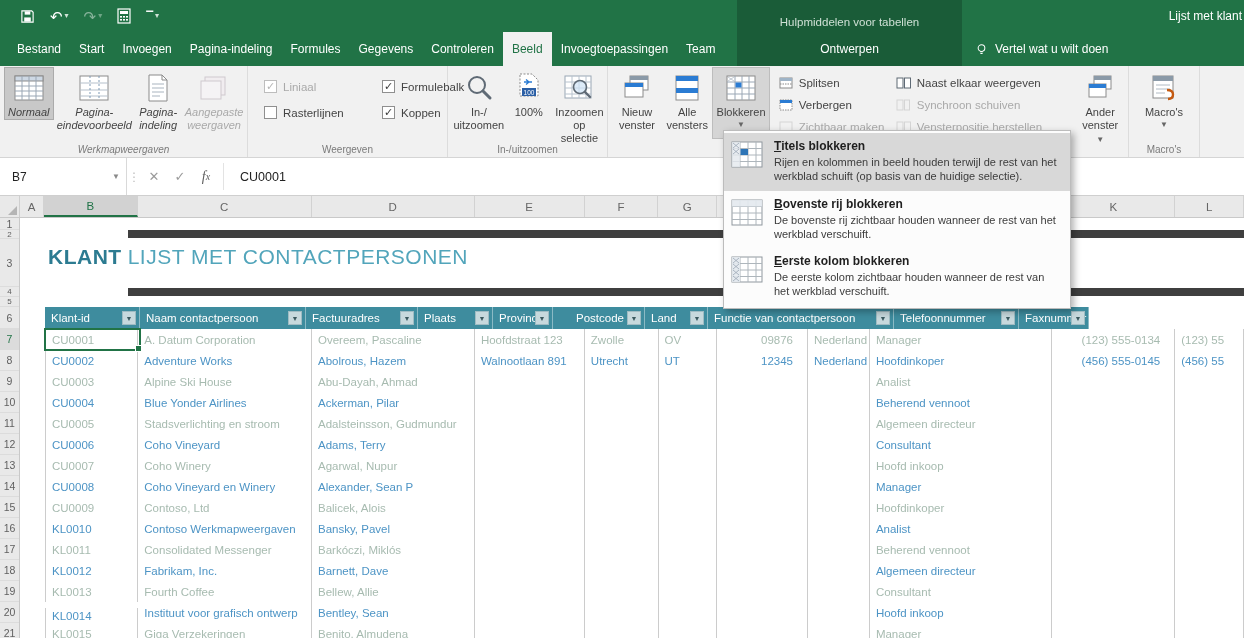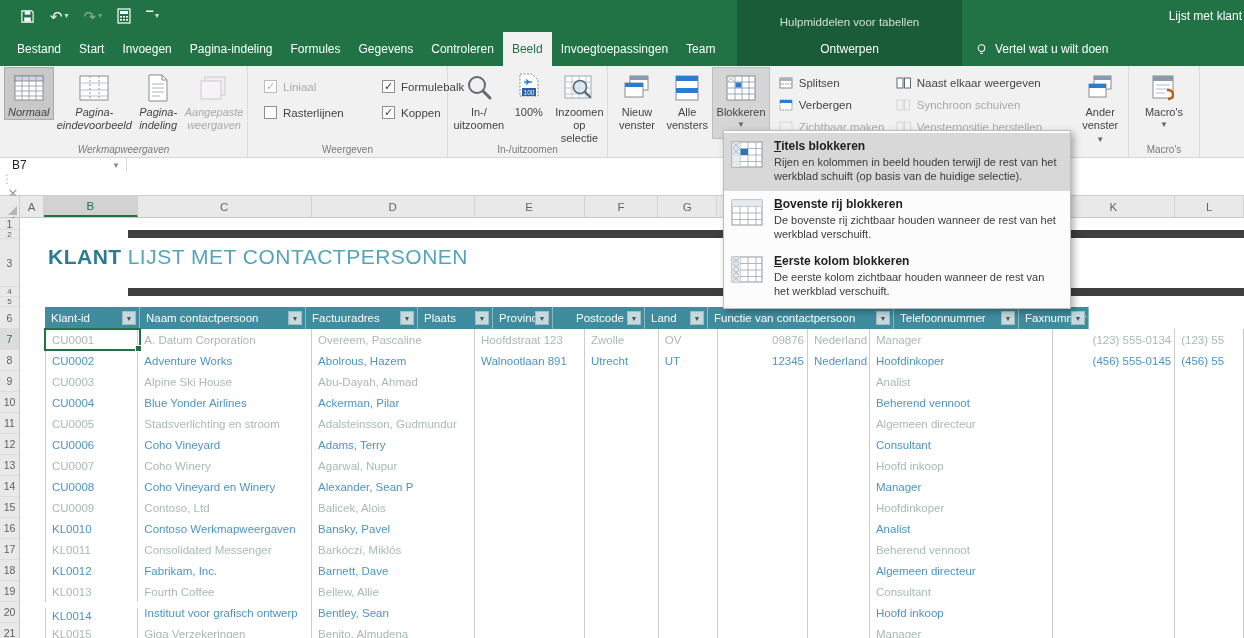--- a/index.html
+++ b/index.html
@@ -40,21 +40,21 @@
   .chk .box{width:13px;height:13px;background:#fff;border:1px solid #8f8f8f;box-sizing:border-box;display:flex;align-items:center;justify-content:center;font-size:11px;color:#3b3b3b;line-height:1;}
   .chk.disabled{color:#a9a9a9;}
   .chk.disabled .box{border-color:#bdbdbd;color:#b5b5b5;}
   .smallcol{display:flex;flex-direction:column;gap:4px;margin:8px 4px 0 8px;}
   .smallbtn{display:flex;align-items:center;gap:5px;font-size:11.5px;color:#444;white-space:nowrap;height:18px;}
   .smallbtn.disabled{color:#a9a9a9;}
   .smallbtn .sic{width:16px;height:14px;flex:0 0 auto;display:flex;align-items:center;justify-content:center;}
   .smallbtn.disabled .sic{opacity:.45;}
 
   
-  .fbar{height:38px;background:#fff;border-bottom:1px solid #cfcfcf;display:flex;align-items:stretch;box-sizing:border-box;flex-direction:column;}
+  .fbar{height:38px;background:#fff;border-bottom:1px solid #cfcfcf;display:flex;align-items:stretch;box-sizing:border-box;}
   .namebox{width:108px;display:flex;align-items:center;justify-content:space-between;padding:0 6px 0 12px;font-size:12px;color:#222;border-right:1px solid #d9d9d9;}
   .namebox .caret{font-size:8px;color:#8a8a8a;}
   .fdots{width:14px;display:flex;align-items:center;justify-content:center;color:#bdbdbd;font-size:12px;}
   .fbtn{width:26px;display:flex;align-items:center;justify-content:center;font-size:13px;color:#9b9b9b;}
   .fbtn.fx{font-family:"Liberation Serif",serif;font-style:italic;color:#5f5f5f;font-size:14px;}
   .fdiv{width:1px;background:#e3e3e3;margin:5px 4px;}
   .fvalue{display:flex;align-items:center;padding-left:12px;font-size:12.5px;color:#222;flex:1;}
 
   
   .colhead{height:22px;background:#e9e9e9;border-bottom:1px solid #c9c9c9;display:flex;box-sizing:border-box;font-size:11.5px;color:#666;}
@@ -73,21 +73,21 @@
   .sheettitle .em{color:#2c7b91;font-weight:bold;}
   .sheettitle .rest{color:#52a5bb;margin-left:6px;}
   .thead{display:flex;margin-left:25px;height:22px;}
   .thcell{position:relative;background:#3e8c9e;color:#fff;font-size:11.5px;display:flex;align-items:center;padding-left:6px;box-sizing:border-box;border-right:1px solid rgba(255,255,255,.4);overflow:hidden;white-space:nowrap;}
   .thcell.right{justify-content:flex-end;padding-right:20px;}
   .farrow{position:absolute;right:3px;top:4px;width:14px;height:14px;background:#c7d9dd;border:1px solid #9fbcc3;box-sizing:border-box;display:flex;align-items:center;justify-content:center;}
   .farrow span{font-size:7px;color:#3c5a60;line-height:1;}
   .trow{display:flex;margin-left:25px;height:21px;}
   .tcell{font-size:11.5px;display:flex;align-items:center;padding-left:6px;box-sizing:border-box;border-right:1px solid #cccccc;overflow:hidden;white-space:nowrap;}
   .tcell.first{border-left:1px solid #cccccc;}
-  .tcell.right{justify-content:flex-end;padding-right:3px;padding-left:0;}
+  .tcell.right{justify-content:flex-end;padding-right:14px;padding-left:0;}
   .trow.light .tcell{color:#a7bbb0;}
   .trow.blue .tcell{color:#4d94c5;}
   .selbox{position:absolute;border:2px solid #217346;box-sizing:border-box;z-index:5;}
   .selbox:after{content:"";position:absolute;right:-3px;bottom:-3px;width:5px;height:5px;background:#217346;border:1px solid #fff;}
 
   
   .menu{position:absolute;left:723px;top:130px;width:348px;background:#fcfcfc;border:1px solid #bcbcbc;box-shadow:3px 3px 7px rgba(0,0,0,.3);z-index:60;padding:2px 0;box-sizing:border-box;}
   .mitem{display:flex;gap:9px;padding:6px 8px 7px 7px;align-items:flex-start;}
   .mitem.hl{background:#d8d8d8;}
   .mtitle{font-size:12px;font-weight:bold;color:#1f1f1f;margin-bottom:2px;}

